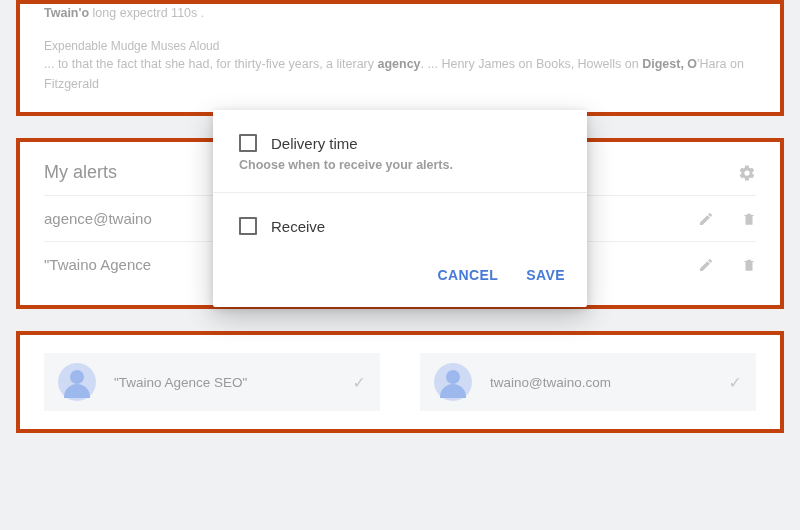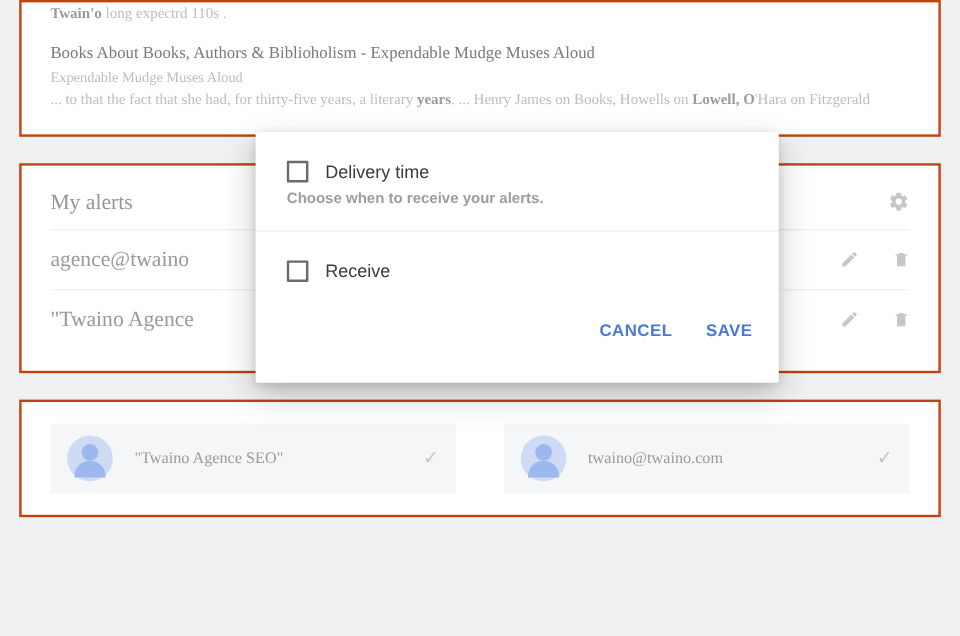--- a/index.html
+++ b/index.html
@@ -10,24 +10,23 @@
     height: 530px;
     overflow: hidden;
     position: relative;
     color: #5f6368;
   }
   .page {
     padding: 0 16px;
   }
   .card {
     background: #fff;
-    border: 2px solid #c2410c;
+    border: 4px solid #c2410c;
     margin-bottom: 22px;
     padding: 0 24px 18px 24px;
-    font-family: Liberation Serif, serif;
   }
   .card.topcut {
     padding-top: 0;
   }
   .result-line {
     font-size: 12.5px;
     line-height: 1.55;
     color: #bdbdbd;
   }
   .result-line b { color: #9b9b9b; font-weight: bold; }
@@ -53,21 +52,21 @@
     font-size: 18px;
     font-weight: 400;
     color: #969696;
     flex: 1;
   }
   .alert-row {
     display: flex;
     align-items: center;
     padding: 14px 0;
     border-bottom: 1px solid #f0f0f0;
-    font-size: 18px;
+    font-size: 15px;
     color: #9a9a9a;
   }
   .alert-row:last-child { border-bottom: none; }
   .alert-row .label { flex: 1; }
   .alert-row .icon-btn { margin-left: 28px; color: #c6c6c6; cursor: pointer; }
   .web-grid {
     display: flex;
     gap: 40px;
     padding-top: 18px;
   }
@@ -115,21 +114,21 @@
     color: #c6c6c6;
     cursor: pointer;
   }
   svg { display: block; }
 
   
   .modal {
     position: absolute;
     top: 110px;
     left: 213px;
-    width: 436px;
+    width: 374px;
     background: #fff;
     border-radius: 2px;
     box-shadow: 0 10px 28px rgba(0,0,0,0.22), 0 2px 8px rgba(0,0,0,0.12);
     z-index: 50;
   }
   .modal-section {
     padding: 24px 26px 20px 26px;
   }
   .modal-section + .modal-section {
     border-top: 1px solid #eee;
@@ -152,21 +151,21 @@
   }
   .opt-desc {
     font-size: 12.5px;
     color: #9d9d9d;
     margin-left: 0;
     font-weight: bold;
   }
   .modal-actions {
     display: flex;
     justify-content: flex-end;
-    padding: 6px 22px 36px 22px;
+    padding: 6px 22px 24px 22px;
     gap: 28px;
   }
   .modal-actions button {
     background: none;
     border: none;
     font-size: 14px;
     font-weight: 600;
     letter-spacing: 0.4px;
     color: #4779d8;
     cursor: pointer;
@@ -176,24 +175,23 @@
 </head>
 <body>
 
 <div class="page">
 
   <div class="card topcut">
     <div class="result-line">
       <b>Twain'o</b><span> long expectrd 110s .</span>
     </div>
     <div class="result-sep"></div>
-    <div class="result-title">Books About Books, Authors &amp; Biblioholism - Expendable Mudge Muses Aloud</div>
     <div class="result-src">Expendable Mudge Muses Aloud</div>
     <div class="result-line">
-      <span>... to that the fact that she had, for thirty-five years, a literary </span><b>years</b><span>. ... Henry James on Books, Howells on </span><b>Lowell, O</b><span>'Hara on Fitzgerald</span>
+      <span>... to that the fact that she had, for thirty-five years, a literary </span><b>agency</b><span>. ... Henry James on Books, Howells on </span><b>Digest, O</b><span>'Hara on Fitzgerald</span>
     </div>
   </div>
 
   <div class="card">
     <div class="section-header">
       <h2>My alerts </h2>
       <span class="gear">
         <svg width="18" height="18" viewBox="0 0 24 24" fill="#c6c6c6">
             <path d="M19.14,12.94a7,7,0,0,0,.05-.94,7,7,0,0,0-.05-.94l2.11-1.65a.5.5,0,0,0,.12-.64l-2-3.46a.5.5,0,0,0-.61-.22l-2.49,1a7,7,0,0,0-1.62-.94L14.4,2.5a.5.5,0,0,0-.5-.42h-4a.5.5,0,0,0-.5.42L9.05,5.15a7,7,0,0,0-1.62.94l-2.49-1a.5.5,0,0,0-.61.22l-2,3.46a.5.5,0,0,0,.12.64L4.56,11.06a7,7,0,0,0-.05.94,7,7,0,0,0,.05.94L2.45,14.59a.5.5,0,0,0-.12.64l2,3.46a.5.5,0,0,0,.61.22l2.49-1a7,7,0,0,0,1.62.94l.35,2.65a.5.5,0,0,0,.5.42h4a.5.5,0,0,0,.5-.42l.35-2.65a7,7,0,0,0,1.62-.94l2.49,1a.5.5,0,0,0,.61-.22l2-3.46a.5.5,0,0,0-.12-.64ZM12,15.5A3.5,3.5,0,1,1,15.5,12,3.5,3.5,0,0,1,12,15.5Z"></path>
           </svg>

